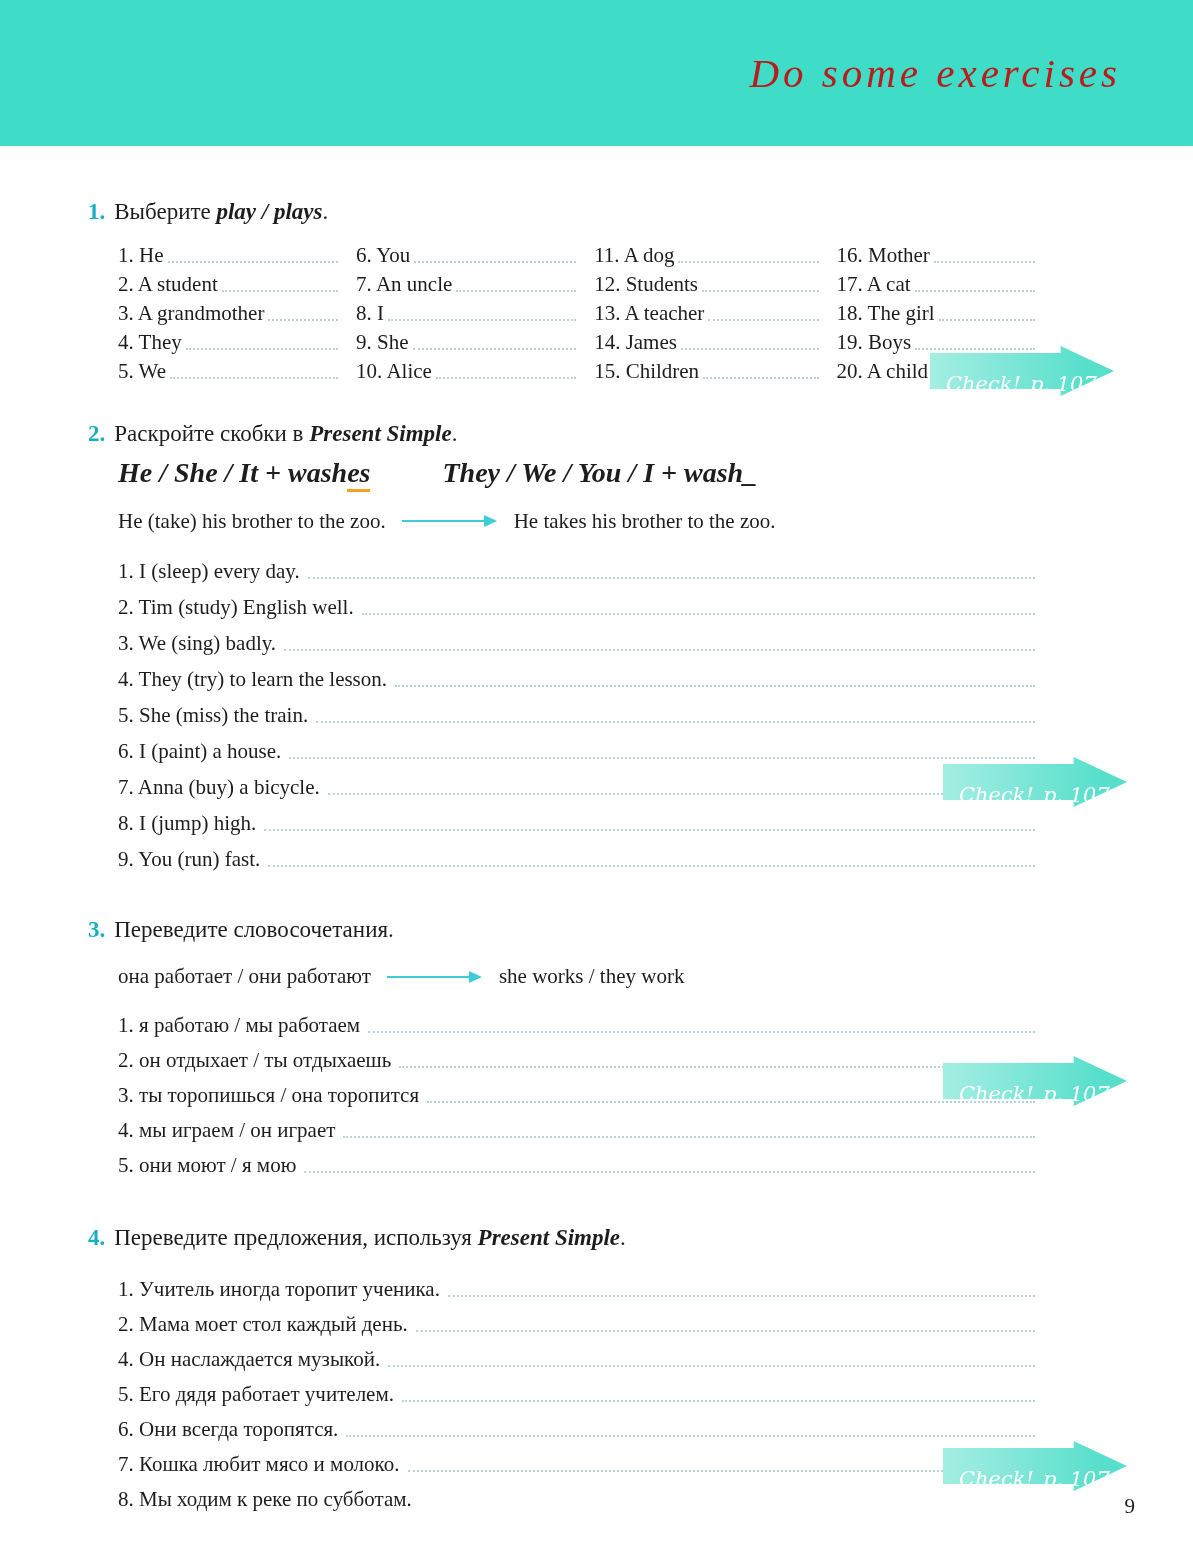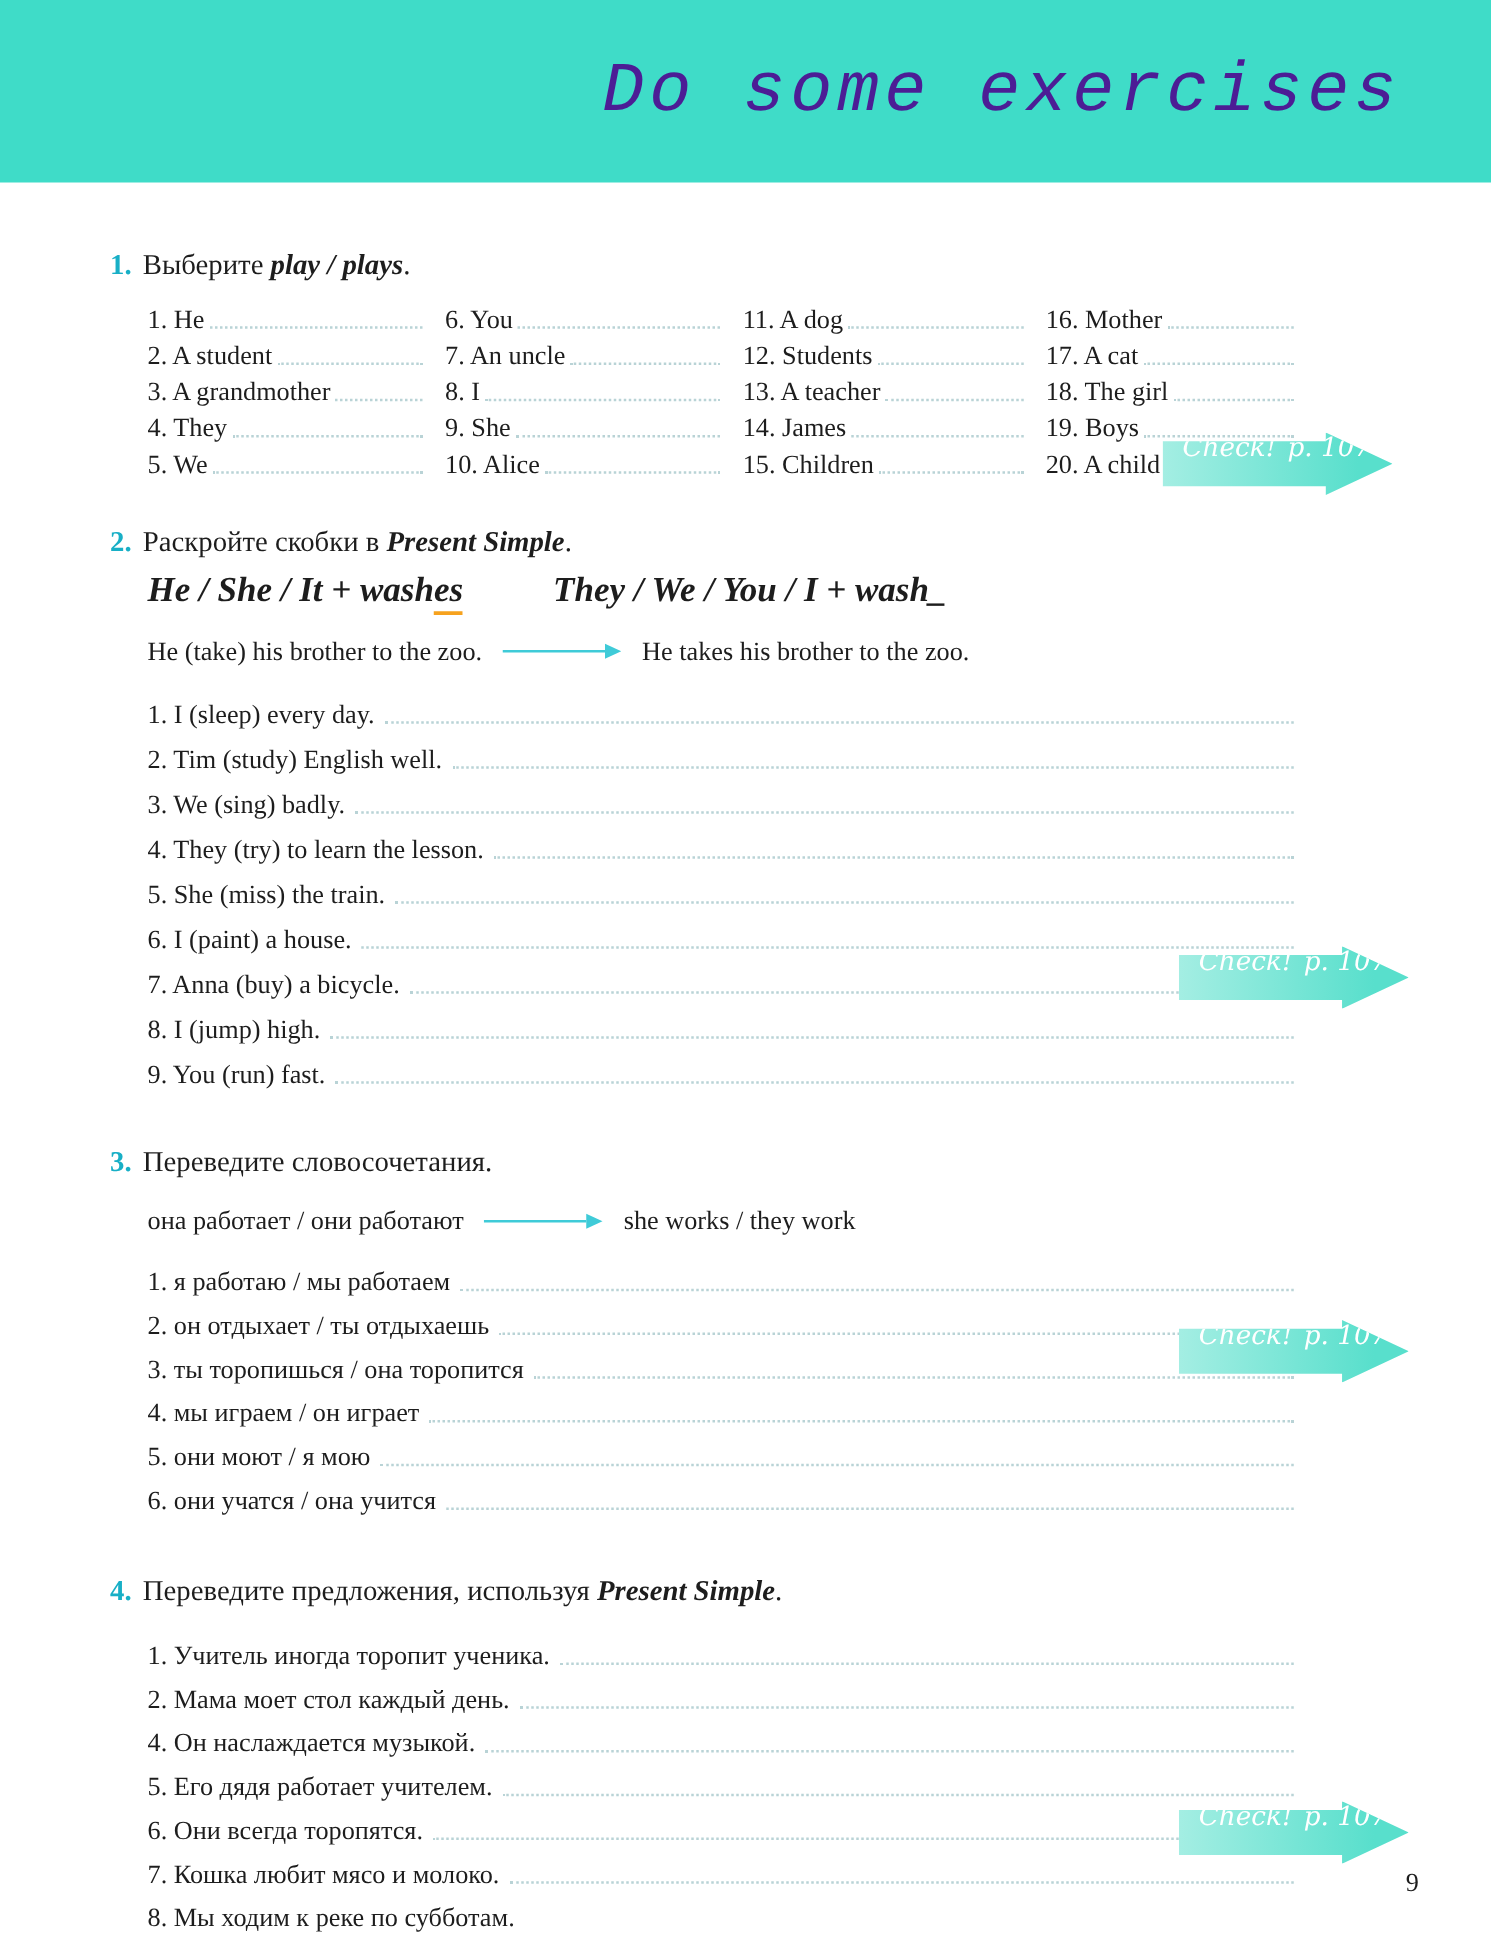--- a/index.html
+++ b/index.html
@@ -2,21 +2,21 @@
 <html><head>
 <meta charset="utf-8">
 <style>
   * { margin:0; padding:0; box-sizing:border-box; }
   html,body { background:#ffffff; }
   body { font-family:"Liberation Serif", serif; color:#1d1d1d; }
   .page { width:1193px; height:1565px; position:relative; background:#ffffff; overflow:hidden; margin:0 auto; }
 
   
   .header { height:146px; background:#3FDCC8; display:flex; align-items:center; justify-content:flex-end; padding-right:72px; }
-  .title { color:#4c1d95; font-family:Liberation Mono, monospace; font-style:italic; font-weight:400; font-size:56px; letter-spacing:4px; }
+  .title { color:#b91c1c; font-family:Liberation Serif, serif; font-style:italic; font-weight:400; font-size:41px; letter-spacing:4px; }
 
   
   .content { padding:28px 158px 0 88px; }
 
   .ex { position:relative; }
   .ex1 { margin-top:24px; }
   .ex2 { margin-top:36px; }
   .ex3 { margin-top:44px; }
   .ex4 { margin-top:46px; }
 
@@ -41,21 +41,21 @@
   .item { display:flex; align-items:flex-end; font-size:21px; }
   .items-9 .item { height:36px; }
   .items-6 .item { height:35px;align-items:flex-end; }
   .items-s .item { height:35px; }
   .item .lbl { white-space:nowrap; padding-right:8px; }
 
   
   .check { position:absolute; width:184px; height:50px;
            background:linear-gradient(90deg,#A4EEE3 0%,#58DFCC 85%);
            clip-path:polygon(0 14%, 71% 14%, 71% 0, 100% 50%, 71% 100%, 71% 86%, 0 86%);
-           display:flex; align-items:flex-start; gap:9px; padding-left:16px;
+           display:flex; align-items:flex-end; gap:9px; padding-left:16px;
            color:#ffffff; font-family:"DejaVu Serif", serif; font-style:italic; font-size:21px; }
   .check-1 { left:930px; top:346px; }
   .check-2 { left:943px; top:757px; }
   .check-3 { left:943px; top:1056px; }
   .check-4 { left:943px; top:1441px; }
 
   .pagenum { position:absolute; right:58px; bottom:46px; font-size:21px; color:#1d1d1d; }
 
   .arrow-svg { flex:0 0 auto; display:block; }
 </style>
@@ -249,24 +249,20 @@
         <div class="item">
             <span class="lbl">3. ты торопишься / она торопится</span>
             <span class="dots"></span>
           </div>
         <div class="item">
             <span class="lbl">4. мы играем / он играет</span>
             <span class="dots"></span>
           </div>
         <div class="item">
             <span class="lbl">5. они моют / я мою</span>
-            <span class="dots"></span>
-          </div>
-        <div class="item">
-            <span class="lbl">6. они учатся / она учится</span>
             <span class="dots"></span>
           </div>
       </div>
     </section>
 
     <section class="ex ex4">
       <div class="ex-head">
         <span class="ex-num">4.</span>
         <span><span>Переведите предложения, используя </span><span class="bi">Present Simple</span><span>.</span></span>
       </div>

